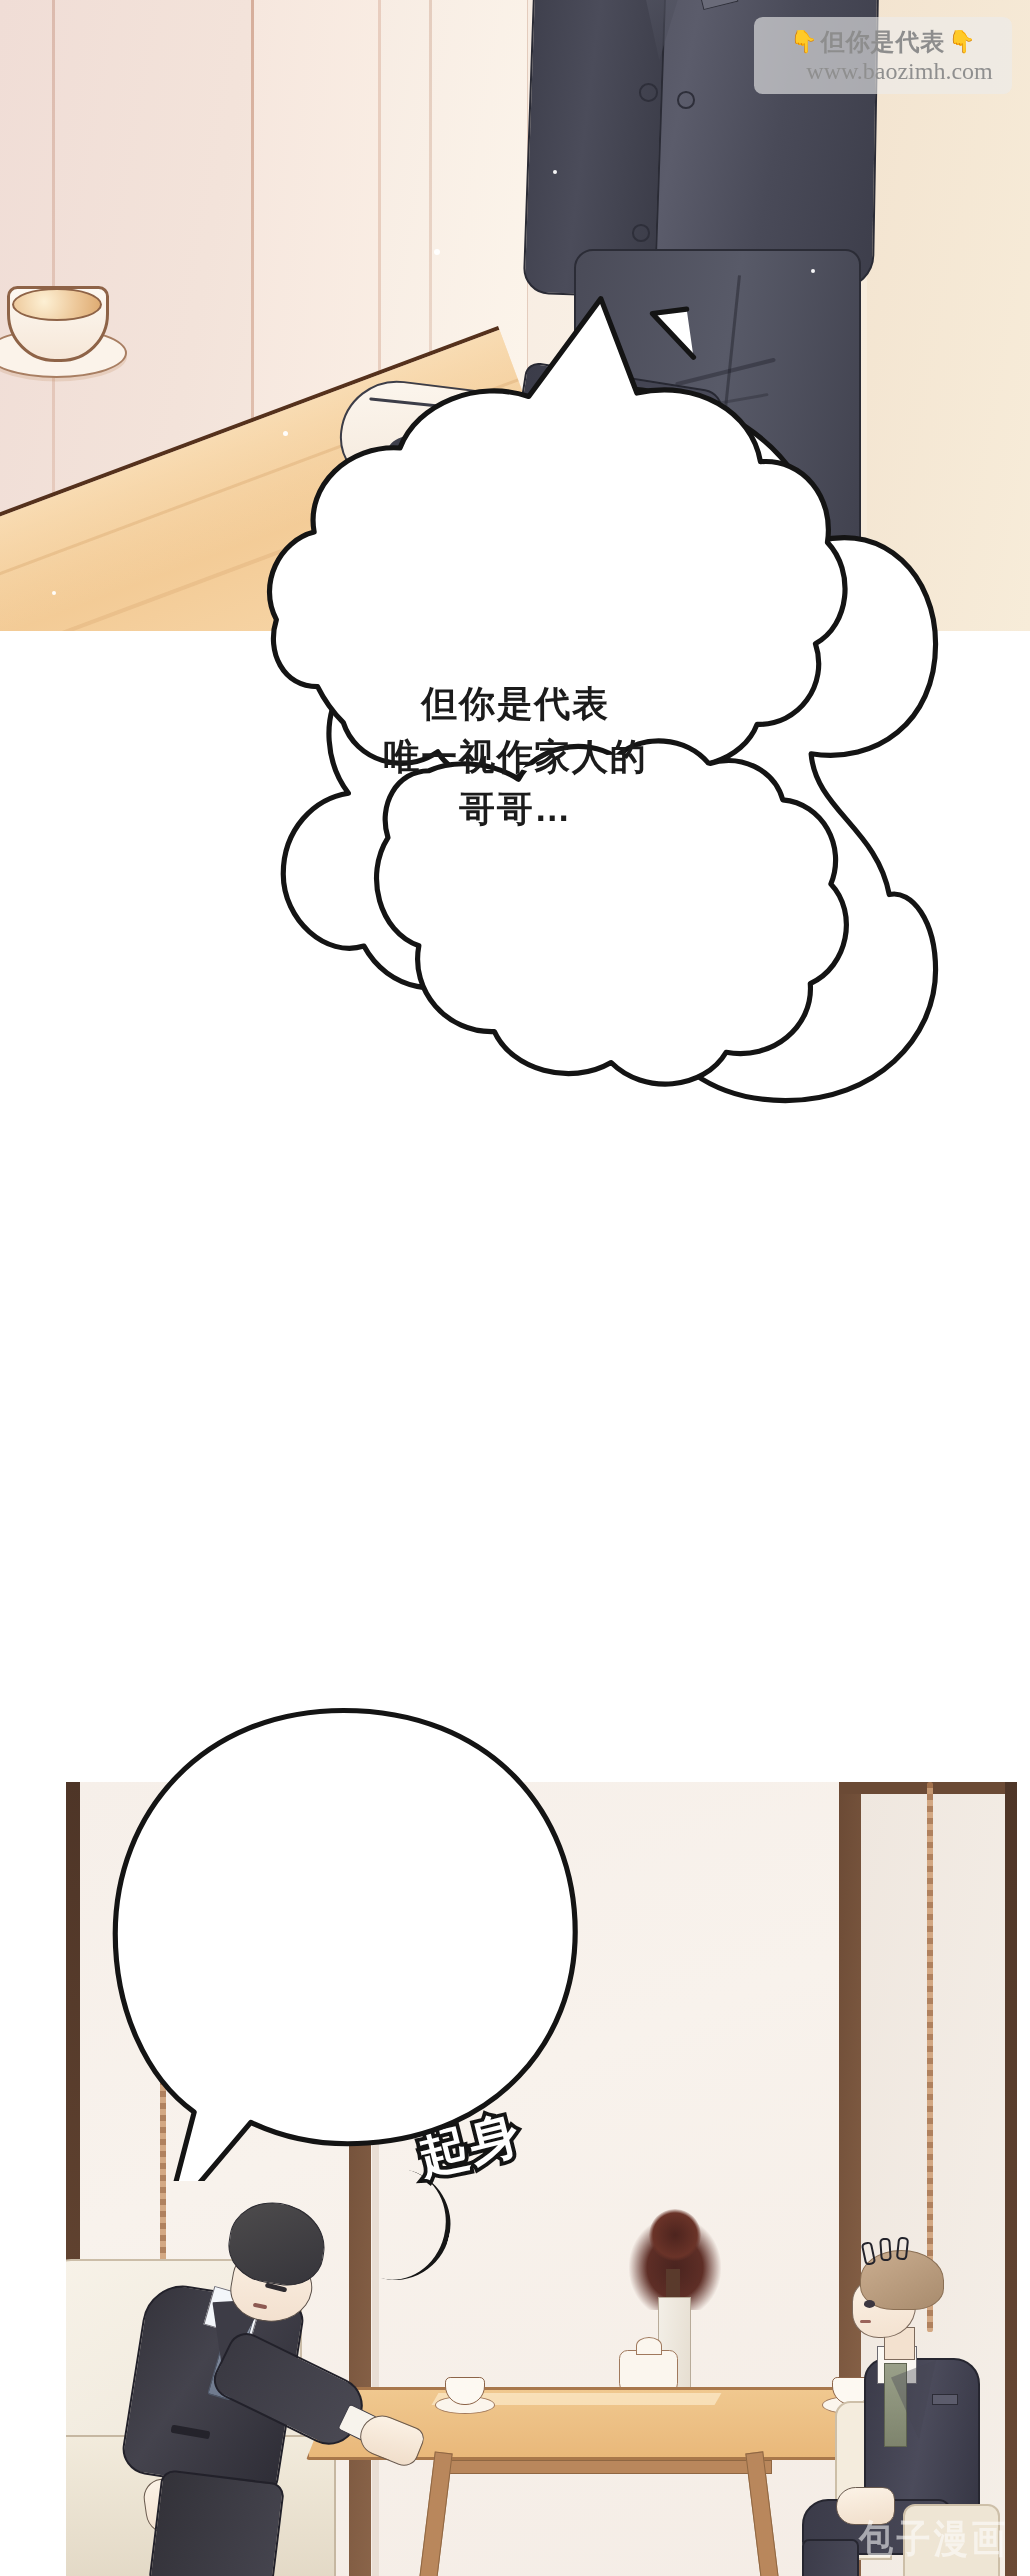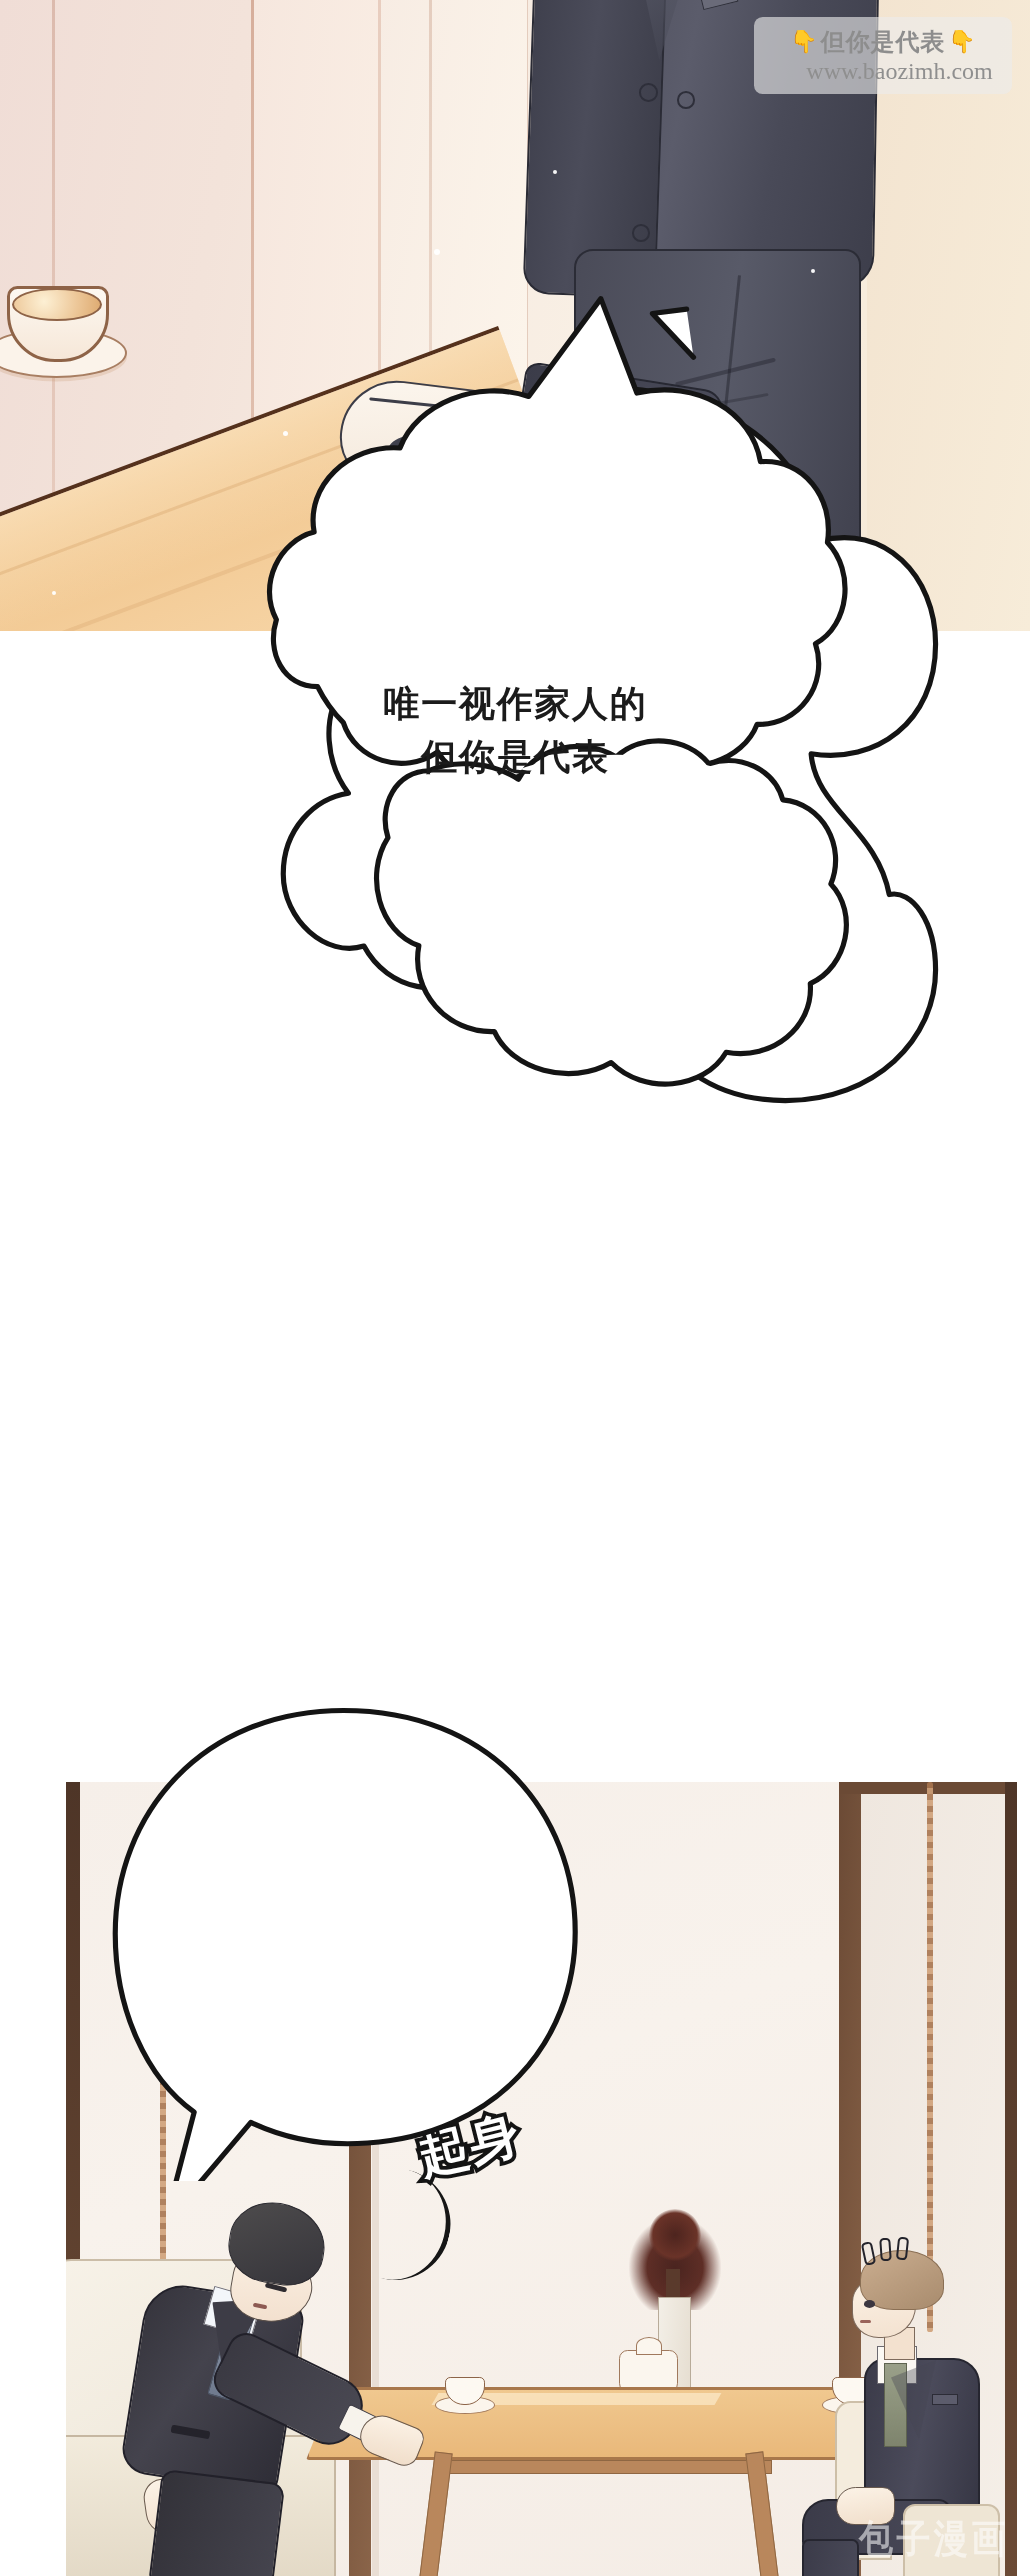--- a/index.html
+++ b/index.html
@@ -323,22 +323,23 @@
              C 986 656 958 606 912 602
              C 902 566 862 548 826 560
              C 800 528 748 524 718 552
              C 680 528 624 540 604 578
              C 570 556 526 556 500 568 Z" fill="#ffffff" stroke="#141414" stroke-width="6" stroke-linejoin="round"></path>
 
     <path d="M 606 566 C 660 546 760 542 840 566 C 790 586 680 590 606 566 Z" fill="#ffffff"></path>
   </svg>
 
   <div class="bubble-text" id="b1-text">
+      <div>但你是代表</div>
       <div>唯一视作家人的</div>
-      <div>但你是代表</div>
+      <div>哥哥…</div>
     </div>
 
   <svg width="738" height="481" viewBox="0 0 860 560" style="position:absolute;left:26px;top:1700px;z-index:6;">
     <path d="M 370 12
              C 540 12 640 130 640 270
              C 640 400 546 506 398 516
              C 346 520 300 510 262 492
              L 162 610 L 196 480
              C 140 440 104 360 104 272
              C 104 132 206 12 370 12 Z" fill="#ffffff" stroke="#141414" stroke-width="6" stroke-linejoin="round"></path>

